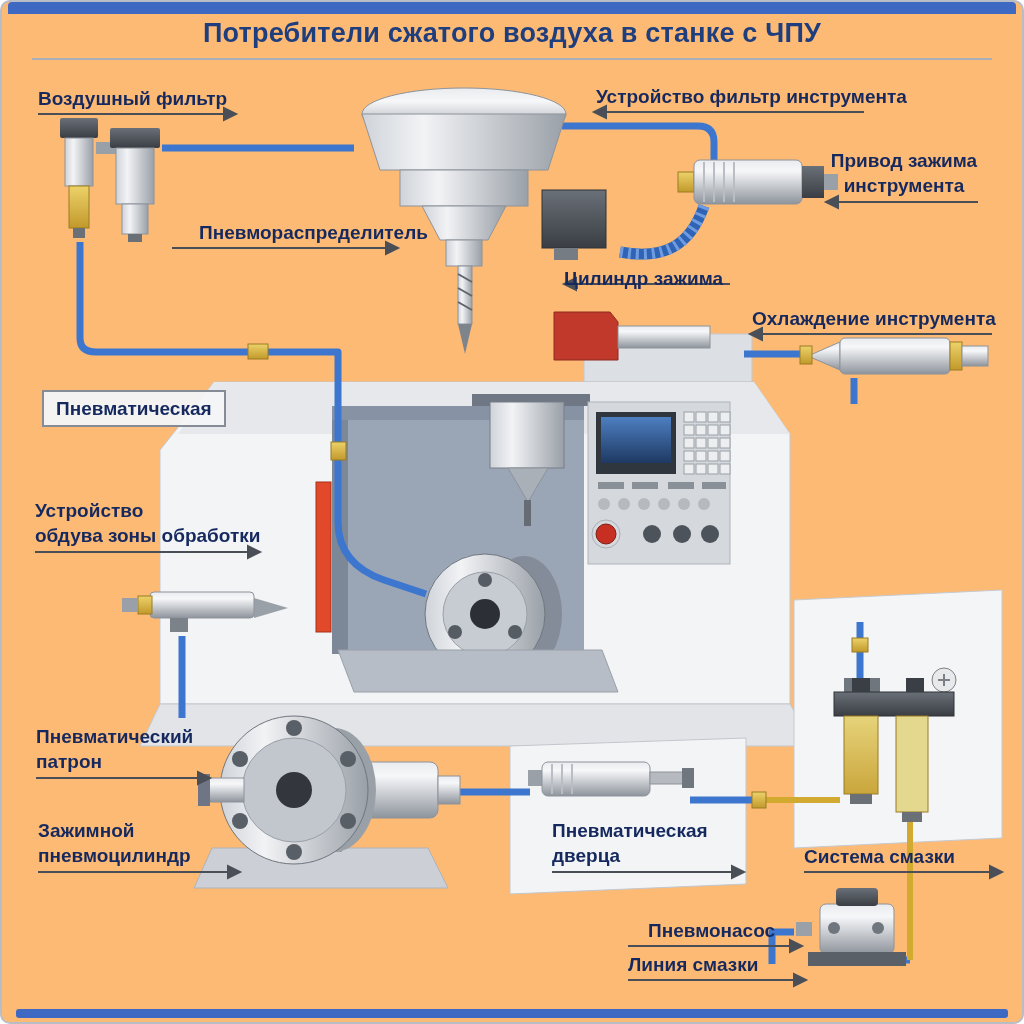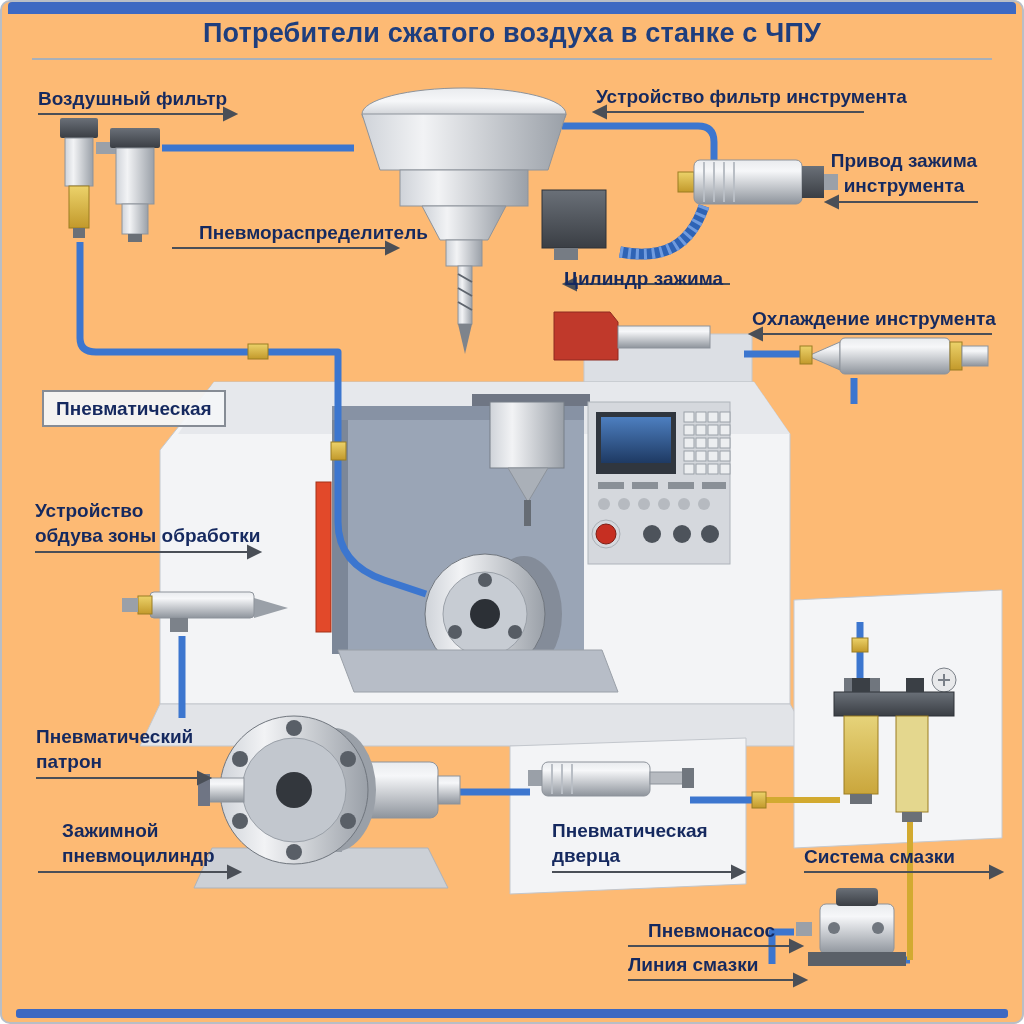--- a/index.html
+++ b/index.html
@@ -17,21 +17,21 @@
          line-height:1.32; white-space:pre-line; }
   #lbl-air-filter        { left:36px;  top:84px; }
   #lbl-tool-change       { left:594px; top:82px; }
   #lbl-pneumo-distributor{ left:170px; top:218px;margin-left:27px; }
   #lbl-tool-clamp-drive  { left:826px; top:146px; width:152px; text-align:center; }
   #lbl-clamp-cylinder    { left:562px; top:264px; }
   #lbl-tool-cooling      { left:750px; top:304px; }
   #lbl-pneumo-system     { left:40px;  top:388px; }
   #lbl-blowoff           { left:33px;  top:496px; }
   #lbl-pneumatic-chuck   { left:34px;  top:722px; }
-  #lbl-clamping-cylinder { left:36px;  top:816px;margin-left:24px; }
+  #lbl-clamping-cylinder { left:36px;  top:816px; }
   #lbl-pneumatic-door    { left:550px; top:816px; }
   #lbl-lubrication-system{ left:802px; top:842px; }
   #lbl-pneumo-pump       { left:626px; top:916px;margin-left:20px; }
   #lbl-lubrication-line  { left:626px; top:950px; }
   .boxed { border:2px solid #868c95; background:rgba(243,245,248,.95); padding:4px 12px; }
 </style>
 </head>
 <body>
 
 <div class="canvas">

